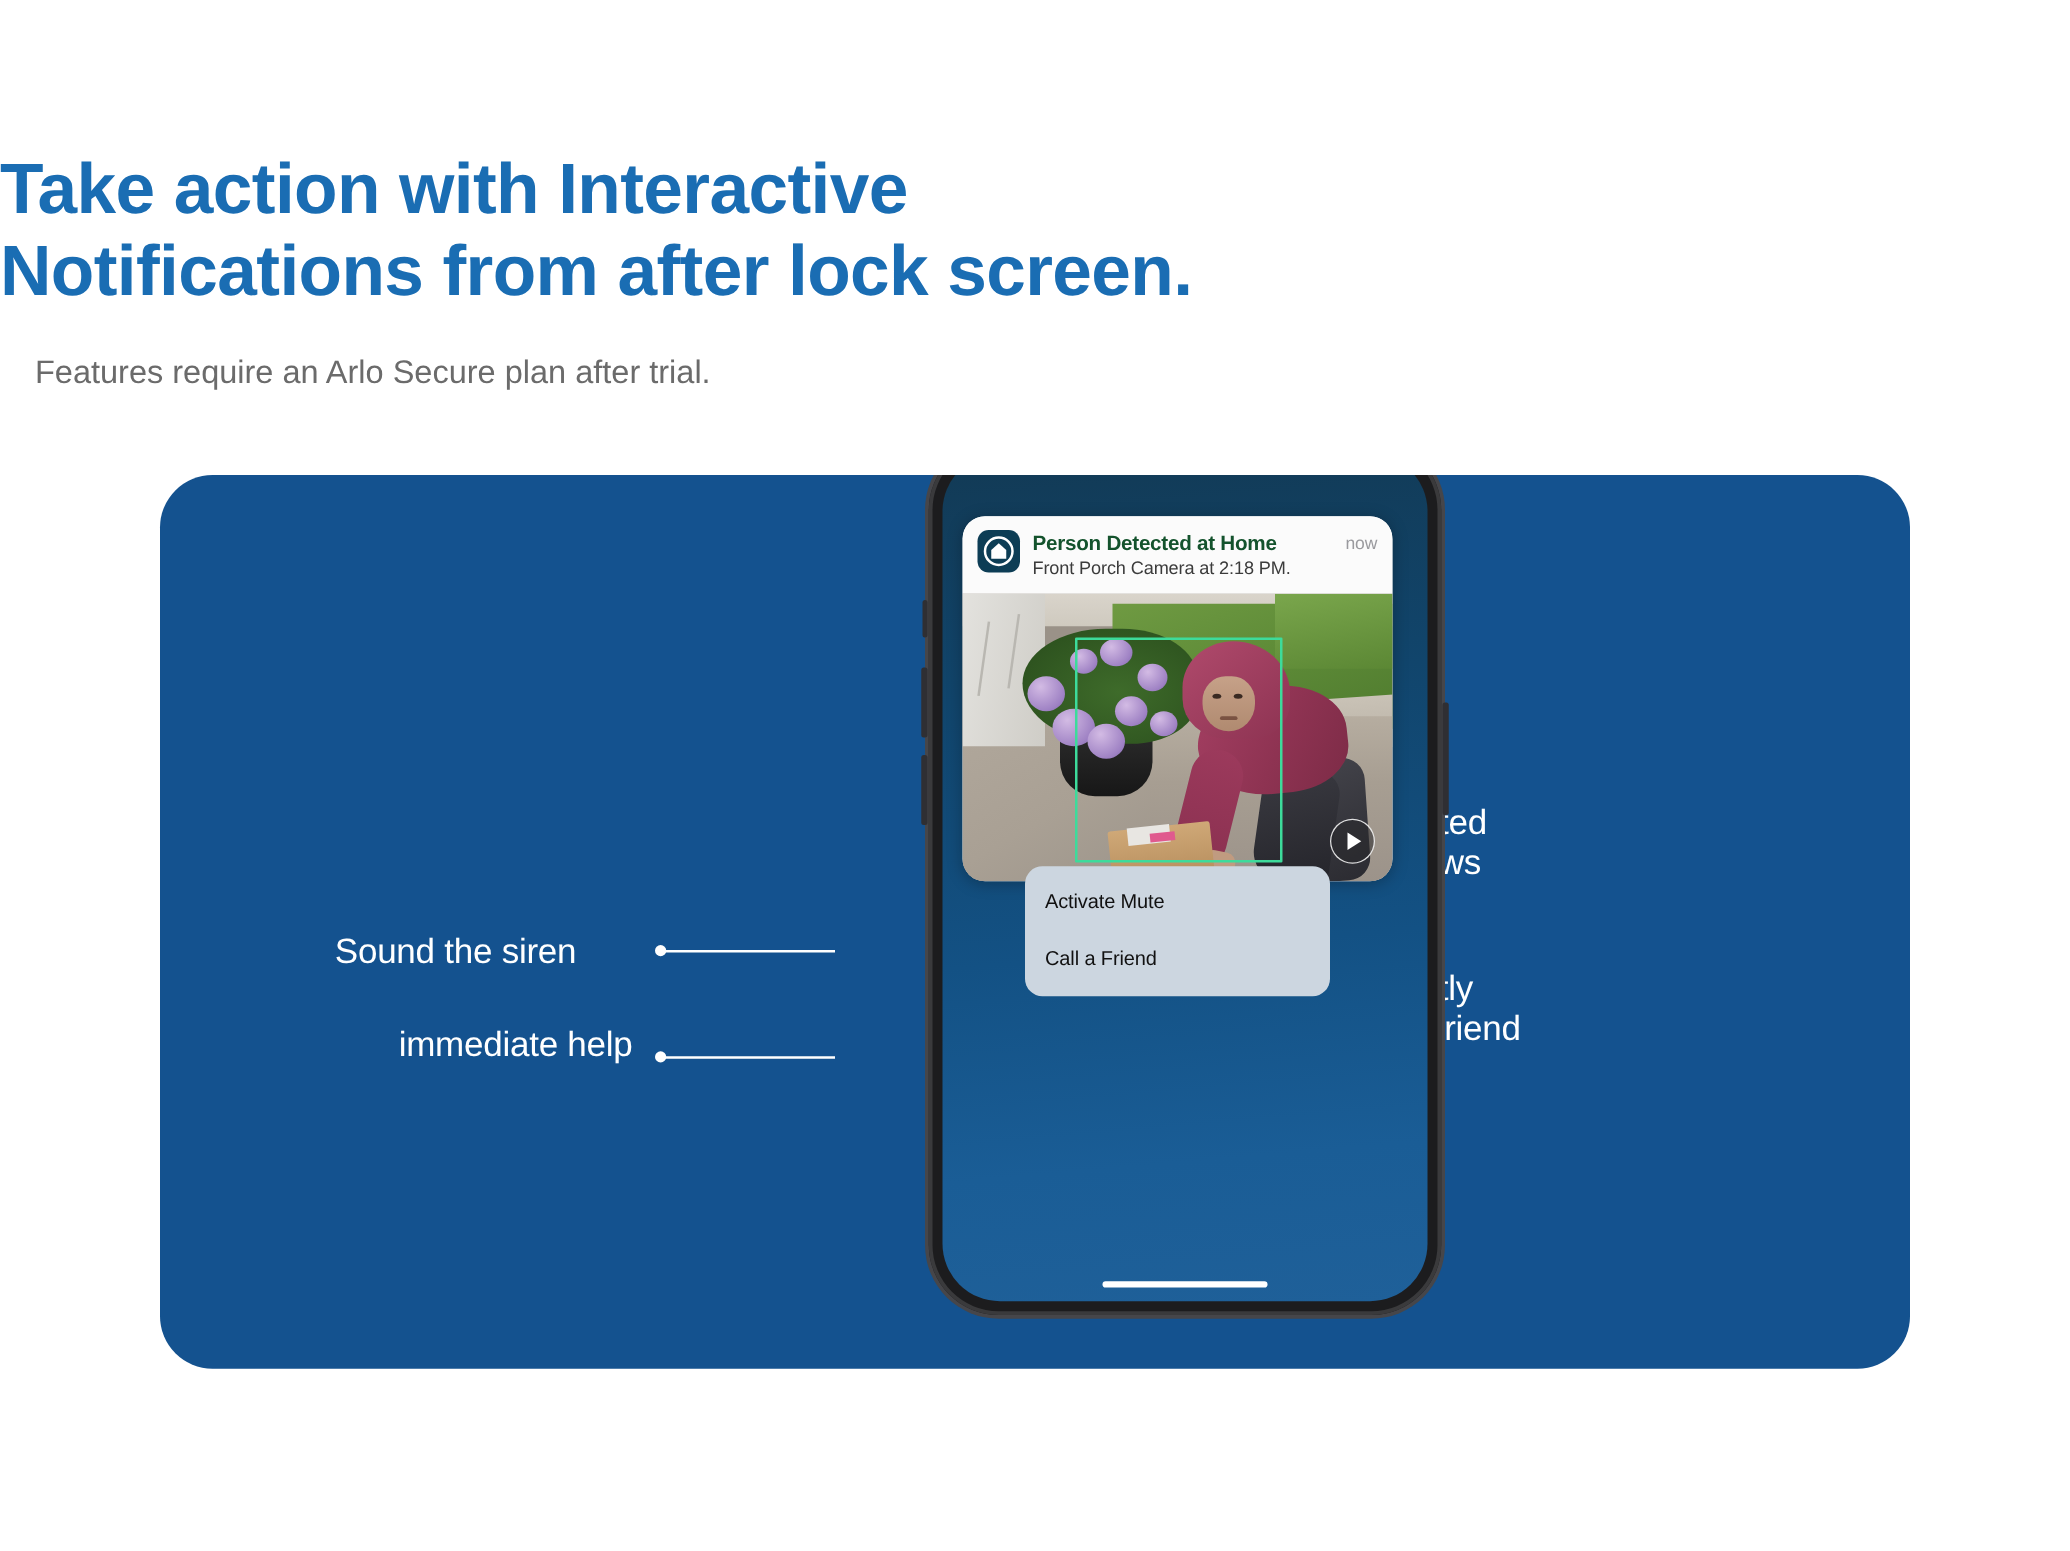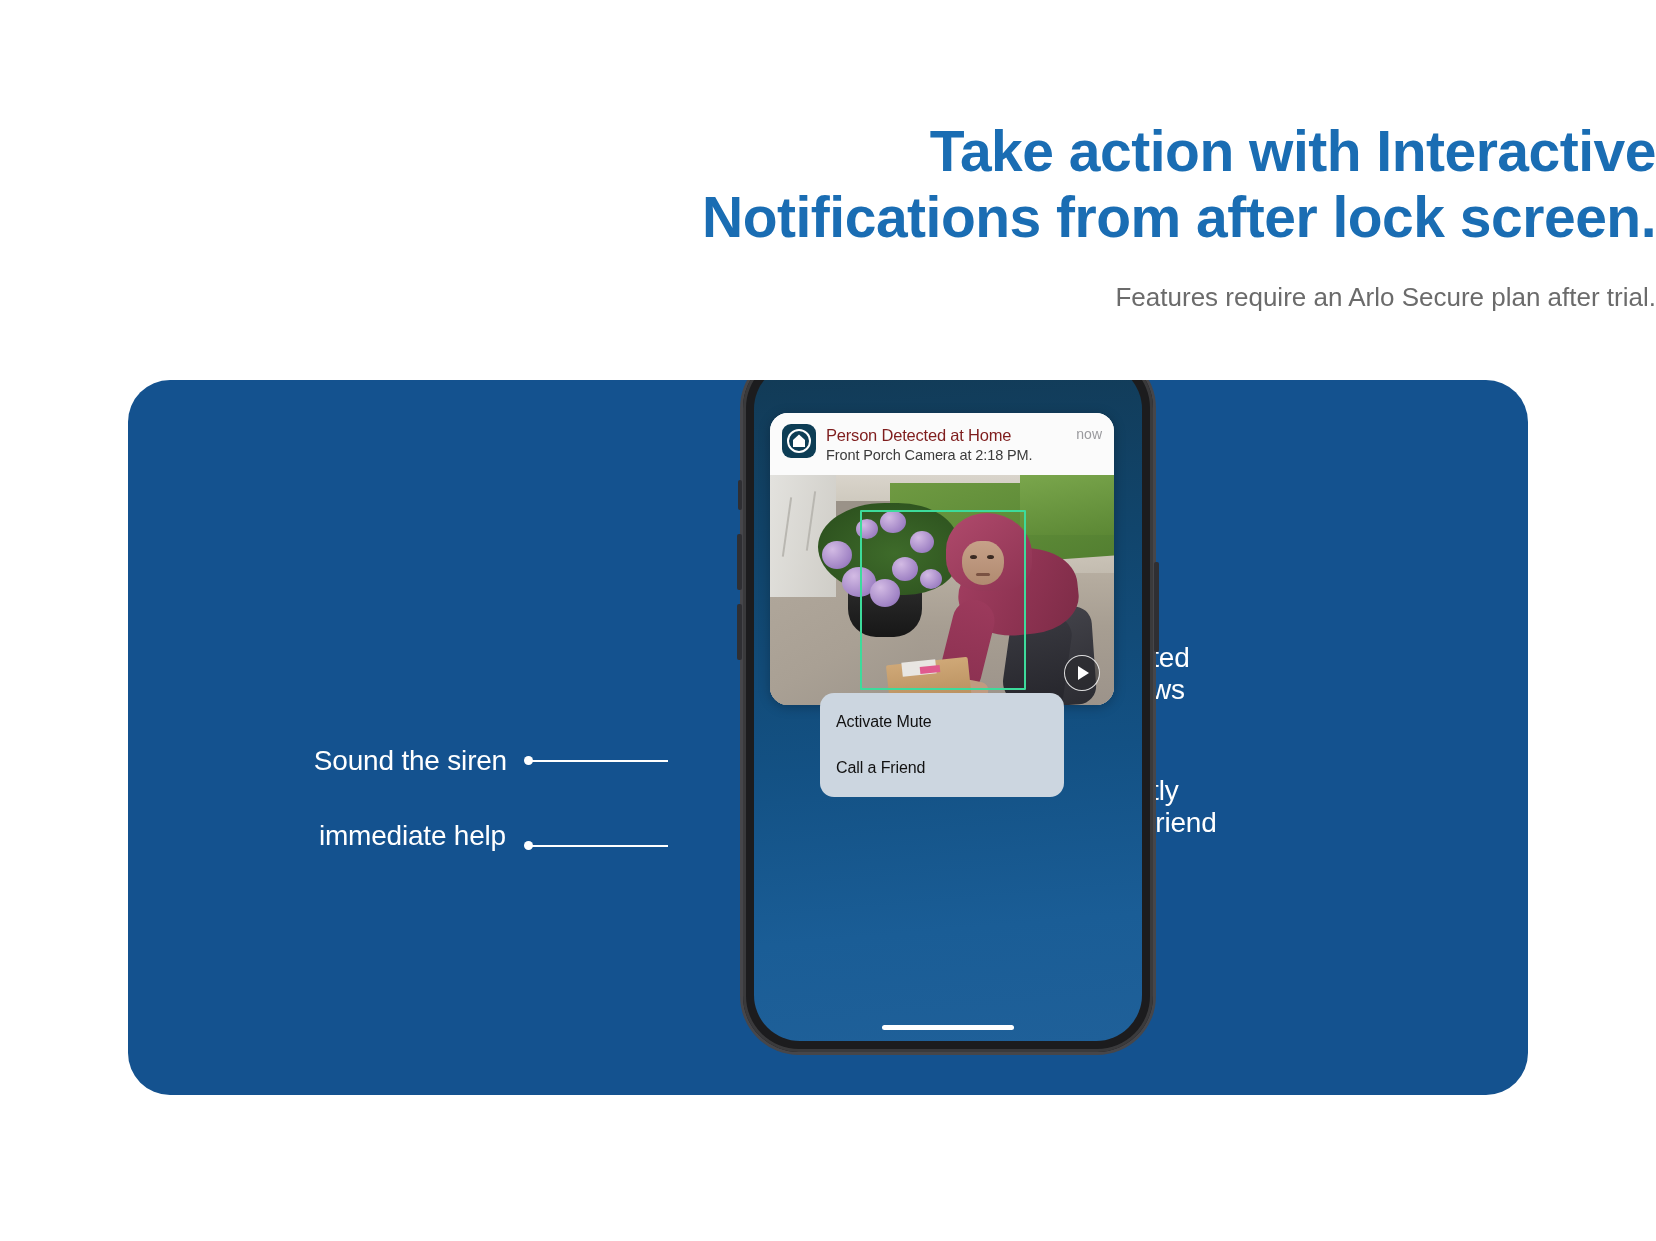--- a/index.html
+++ b/index.html
@@ -12,21 +12,21 @@
     overflow: hidden;
     position: relative;
   }
 
   
   .headline-wrap {
     position: absolute;
     top: 118px;
     left: 0;
     width: 1656px;
-    text-align: right;
+    text-align: left;
   }
   .headline {
     font-size: 57px;
     line-height: 66px;
     font-weight: 700;
     color: #1a6db3;
     letter-spacing: -0.5px;
   }
   .subhead {
     margin-top: 30px;
@@ -101,21 +101,21 @@
   }
   .app-icon {
     width: 34px; height: 34px;
     border-radius: 9px;
     background: #0d3d55;
     flex: 0 0 auto;
     display: flex; align-items: center; justify-content: center;
   }
   .notif-text { flex: 1 1 auto; min-width: 0; padding-top: 1px; }
   .notif-title {
-    font-size: 16.5px; font-weight: 400; color: #7f1d1d;
+    font-size: 16.5px; font-weight: 700; color: #14532d;
     line-height: 20px; letter-spacing: -0.2px;
   }
   .notif-sub {
     font-size: 14.5px; font-weight: 400; color: #3b3b3b;
     line-height: 19px; margin-top: 1px; letter-spacing: -0.1px;
   }
   .notif-time {
     font-size: 14px; color: #9a9a9e; flex: 0 0 auto; padding-top: 2px;
   }
 
@@ -321,21 +321,21 @@
 <div class="headline-wrap">
   <div class="headline">
     <div>Take action with Interactive</div>
     <div>Notifications from after lock screen.</div>
   </div>
   <div class="subhead">Features require an Arlo Secure plan after trial.</div>
 </div>
 
 <div class="panel">
 
-  <div class="callout-label lbl-left" style="right:1021px; top:365px; width:330px;">
+  <div class="callout-label lbl-left" style="right:1067px; top:365px; width:330px;">
     <div>Sound the siren</div>
   </div>
   <div class="leader" style="left:400px; top:380px; width:140px;"></div>
   <div class="dot" style="left:396px; top:376px;"></div>
 
   <div class="callout-label lbl-left" style="right:1022px; top:440px; width:330px;">
     <div>immediate help</div>
   </div>
   <div class="leader" style="left:400px; top:465px; width:140px;"></div>
   <div class="dot" style="left:396px; top:461px;"></div>

